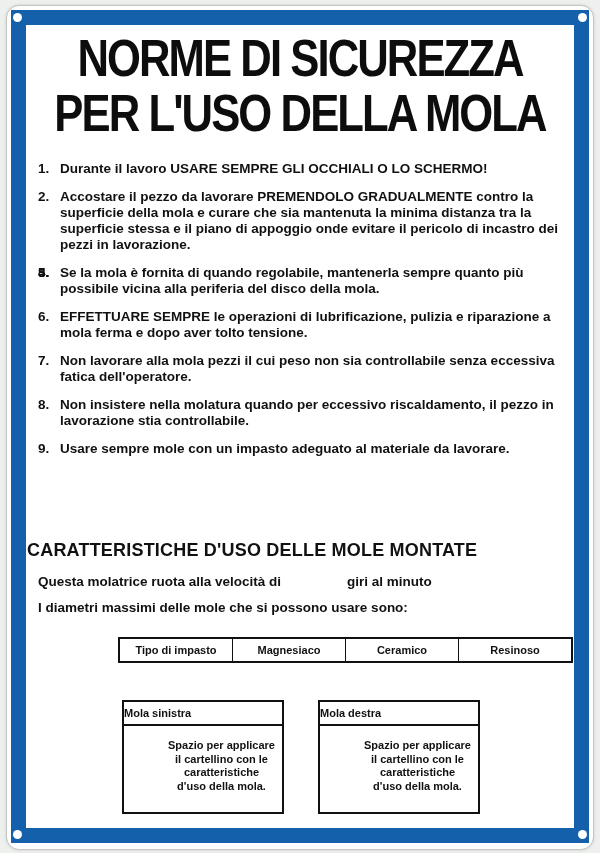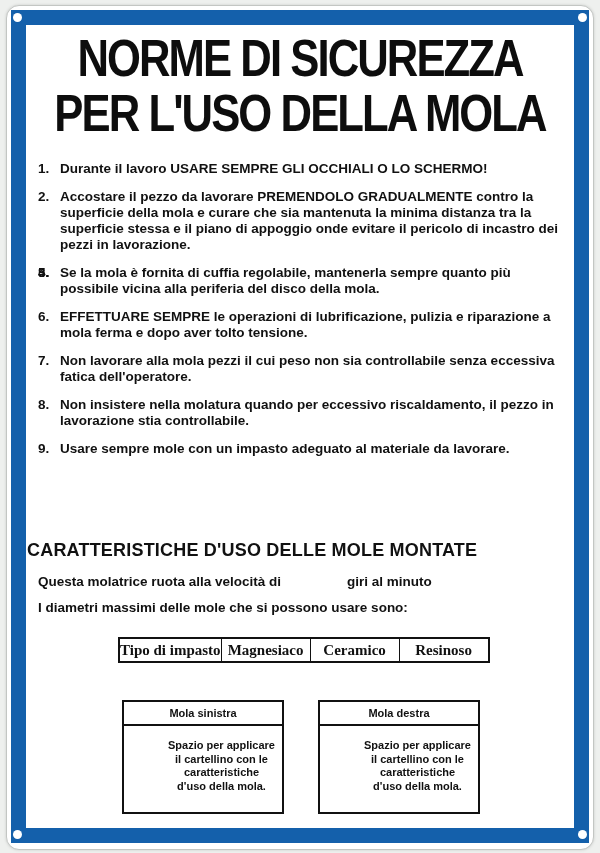--- a/index.html
+++ b/index.html
@@ -50,32 +50,32 @@
     text-align:center;
   }
   .diam-line{position:absolute;top:600px;left:38px;font-size:13.5px;font-weight:bold;}
 
   table.wheel{
     position:absolute;left:118px;top:637px;border-collapse:collapse;
     border:2px solid #111;table-layout:fixed;
   }
   table.wheel td{
     border:1px solid #111;width:88px;height:22px;text-align:center;
-    font-size:15px;font-weight:bold;padding:0 0;overflow:hidden;white-space:nowrap;font-family:Liberation Serif, serif;
+    font-size:11px;font-weight:bold;padding:0 12px;overflow:hidden;white-space:nowrap;
   }
 
   .tag-box{
     position:absolute;top:700px;width:162px;height:114px;
     box-sizing:border-box;border:2px solid #111;background:#fff;
   }
   .tag-box.left{left:122px;}
   .tag-box.right{left:318px;}
   .tag-box .hdr{
     height:22px;line-height:22px;border-bottom:2px solid #111;
-    text-align:center;font-size:11px;font-weight:bold;
+    text-align:left;font-size:11px;font-weight:bold;
   }
   .tag-box .bdy{
     padding:13px 7px 0;text-align:center;font-size:11px;line-height:13.5px;font-weight:bold;margin-left:37px;
   }
 </style>
 </head>
 <body>
 
 <div class="plate"></div>
 <div class="frame"></div>
@@ -87,21 +87,21 @@
 <div class="title">
   <div>NORME DI SICUREZZA</div>
   <div>PER L'USO DELLA MOLA</div>
 </div>
 
 <ol class="rules">
   <li class="rule"><span class="num">1.</span><span>Durante il lavoro USARE SEMPRE GLI OCCHIALI O LO SCHERMO!</span></li>
   <li class="rule"><span class="num">2.</span><span>Accostare il pezzo da lavorare PREMENDOLO GRADUALMENTE contro la superficie della mola e curare che sia mantenuta la minima distanza tra la superficie stessa e il piano di appoggio onde evitare il pericolo di incastro dei pezzi in lavorazione.</span></li>
   <li class="rule"><span class="num">3.</span></li>
   <li class="rule"><span class="num">4.</span></li>
-  <li class="rule"><span class="num">5.</span><span>Se la mola è fornita di cuffia regolabile, mantenerla sempre quanto più possibile vicina alla periferia del disco della mola.</span></li>
+  <li class="rule"><span class="num">5.</span><span>Se la mola è fornita di quando regolabile, mantenerla sempre quanto più possibile vicina alla periferia del disco della mola.</span></li>
   <li class="rule"><span class="num">6.</span><span>EFFETTUARE SEMPRE le operazioni di lubrificazione, pulizia e riparazione a mola ferma e dopo aver tolto tensione.</span></li>
   <li class="rule"><span class="num">7.</span><span>Non lavorare alla mola pezzi il cui peso non sia controllabile senza eccessiva fatica dell'operatore.</span></li>
   <li class="rule"><span class="num">8.</span><span>Non insistere nella molatura quando per eccessivo riscaldamento, il pezzo in lavorazione stia controllabile.</span></li>
   <li class="rule"><span class="num">9.</span><span>Usare sempre mole con un impasto adeguato al materiale da lavorare.</span></li>
 </ol>
 
 <div class="section-heading">CARATTERISTICHE D'USO DELLE MOLE MONTATE</div>
 
 <div class="speed-line">
   <span>Questa molatrice ruota alla velocità di</span><span class="speed-blank"></span><span>giri al minuto</span>

